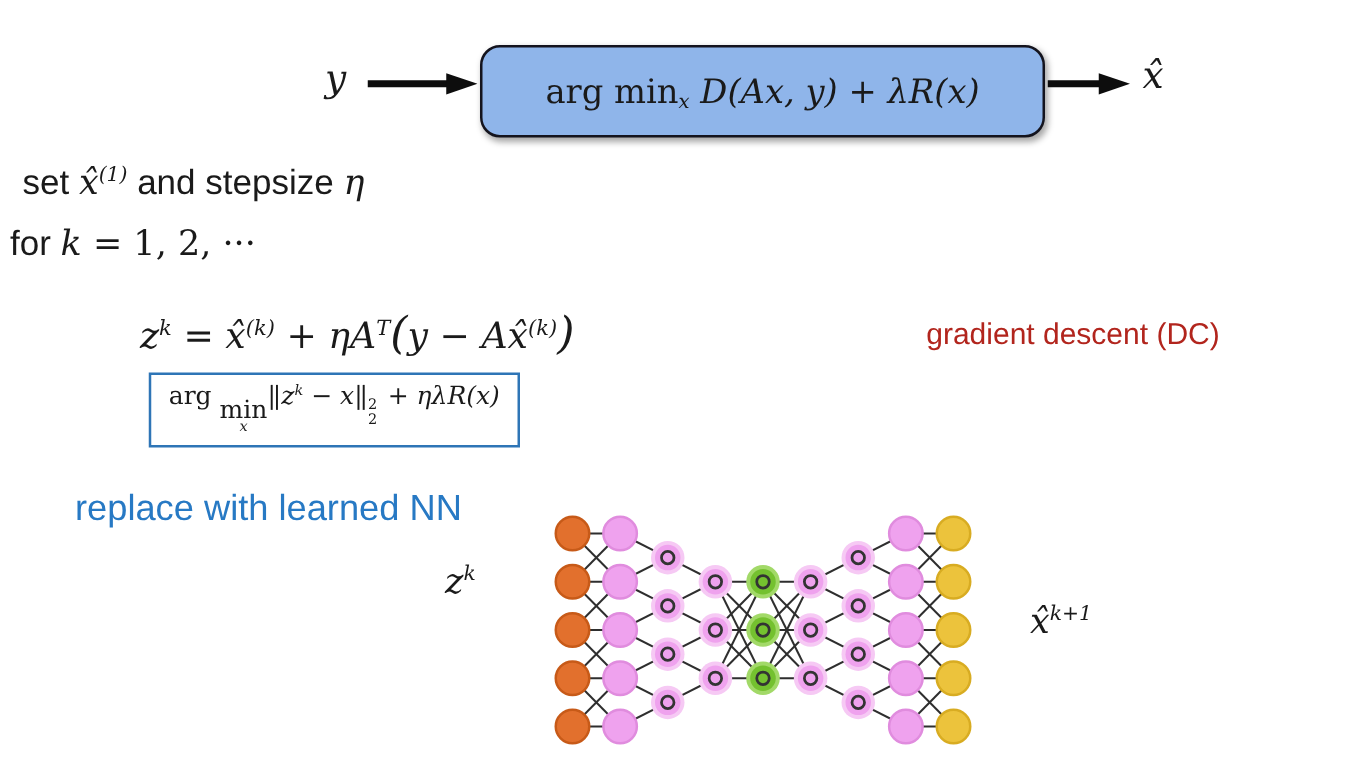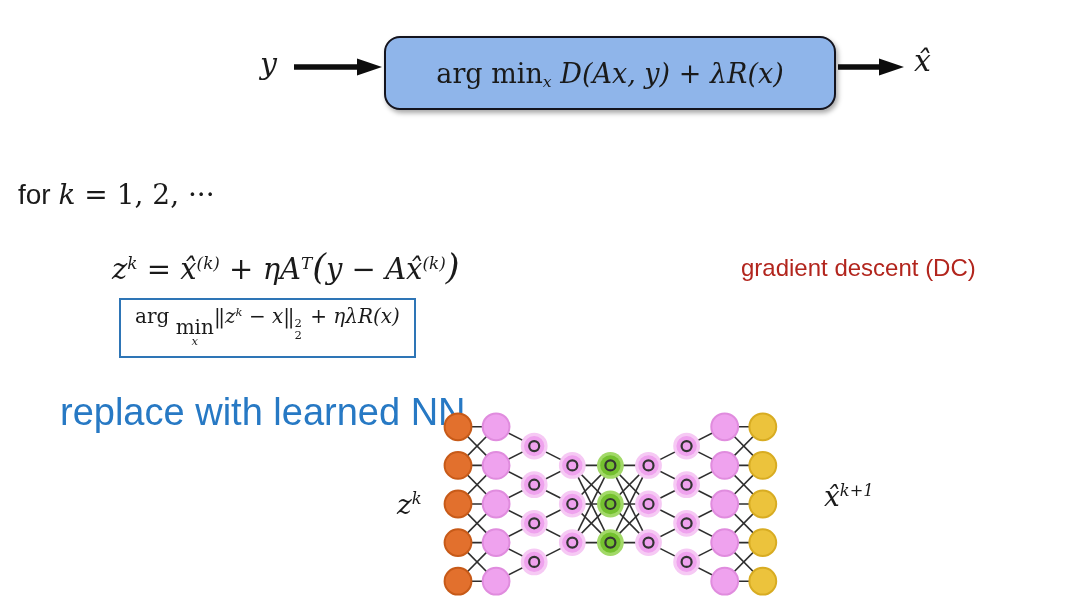--- a/index.html
+++ b/index.html
@@ -24,21 +24,21 @@
   .supsub{display:inline-flex; flex-direction:column; align-items:flex-start; font-size:58%; line-height:1.02; vertical-align:-0.35em; font-style:normal; margin-right:2px;}
   
   .objbox{
     left:384px; top:36px; width:448px; height:70px;
     background:#8FB5EA; border:2px solid #14141e; border-radius:16px;
     box-shadow:2px 3px 5px rgba(0,0,0,0.35);
     display:flex; align-items:center; justify-content:center;
     font-size:27px;
   }
   .red-note{color:#B2251D; font-size:24px;}
-  .blue-caption{color:#2779C4; font-size:38px;}
+  .blue-caption{color:#2779C4; font-size:29px;}
   .eqbox{
     border:2.5px solid #2E75B6; padding:4px 14px 8px 14px; margin-left:7px;
     display:inline-block; background:#ffffff;
   }
   .eq2row{display:flex; align-items:center;}
 </style>
 </head>
 <body>
 
 <div class="slide">
@@ -56,41 +56,42 @@
     </div>
 
     <svg class="abs" style="left:838px; top:57px;" width="66" height="20" viewBox="0 0 66 20">
       <line x1="0" y1="10" x2="44" y2="10" stroke="#0d0d0d" stroke-width="5.5"></line>
       <polygon points="41,1.5 66,10 41,18.5" fill="#0d0d0d"></polygon>
     </svg>
 
     <span class="abs math" style="left:914px; top:43px; font-size:30px;"><span class="seg">x̂</span></span>
   </div>
 
-
-  <div class="abs math" style="left:18px; top:178px; font-size:28px;"><span class="seg sans">for </span><span class="seg">k</span><span class="seg rm"> = 1, 2, ···</span></div>
+  <div class="abs math" style="left:18px; top:129px; font-size:28px;"><span class="seg sans">set </span><span class="seg">x̂</span><span class="seg sup">(1)</span><span class="seg sans"> and stepsize </span><span class="seg">η</span></div>
+
+  <div class="abs math" style="left:8px; top:178px; font-size:28px;"><span class="seg sans">for </span><span class="seg">k</span><span class="seg rm"> = 1, 2, ···</span></div>
 
   <div class="abs math" style="left:112px; top:246px; font-size:29px;"><span class="seg">z</span><span class="seg sup">k</span><span class="seg rm"> = </span><span class="seg">x̂</span><span class="seg sup">(k)</span><span class="seg rm"> + </span><span class="seg">ηA</span><span class="seg sup">T</span><span class="seg big">(</span><span class="seg">y</span><span class="seg rm"> − </span><span class="seg">Ax̂</span><span class="seg sup">(k)</span><span class="seg big">)</span></div>
 
   <div class="abs red-note" style="left:741px; top:254px;">gradient descent (DC)</div>
 
   <div class="abs eq2row" style="left:112px; top:298px;">
     <span class="eqbox math" style="font-size:20px;"><span class="seg rm">arg </span><span class="stack">
           <span class="top">min</span>
           <span class="bot">x</span>
         </span><span class="seg norm">||</span><span class="seg">z</span><span class="seg sup">k</span><span class="seg rm"> − </span><span class="seg">x</span><span class="seg norm">||</span><span class="supsub">
           <span>2</span>
           <span>2</span>
         </span><span class="seg rm"> + </span><span class="seg">ηλ</span><span class="seg cal">R</span><span class="seg">(x)</span></span>
   </div>
 
 
   <div class="abs blue-caption" style="left:60px; top:391px;">replace with learned NN</div>
 
-  <span class="abs math" style="left:356px; top:488px; font-size:28px;margin-left:41px;"><span class="seg">z</span><span class="seg sup">k</span></span>
+  <span class="abs math" style="left:356px; top:448px; font-size:28px;"><span class="seg">z</span><span class="seg sup">k</span></span>
 
   <svg id="nn-svg" class="abs" style="left:437px; top:402px;" width="350" height="205" viewBox="0 0 350 205">
       <line x1="21" y1="24.799999999999997" x2="59.1" y2="24.799999999999997" stroke="#2E2E2E" stroke-width="1.6"></line>
       <line x1="21" y1="24.799999999999997" x2="59.1" y2="63.4" stroke="#2E2E2E" stroke-width="1.6"></line>
       <line x1="21" y1="63.4" x2="59.1" y2="24.799999999999997" stroke="#2E2E2E" stroke-width="1.6"></line>
       <line x1="21" y1="63.4" x2="59.1" y2="63.4" stroke="#2E2E2E" stroke-width="1.6"></line>
       <line x1="21" y1="63.4" x2="59.1" y2="102" stroke="#2E2E2E" stroke-width="1.6"></line>
       <line x1="21" y1="102" x2="59.1" y2="63.4" stroke="#2E2E2E" stroke-width="1.6"></line>
       <line x1="21" y1="102" x2="59.1" y2="102" stroke="#2E2E2E" stroke-width="1.6"></line>
       <line x1="21" y1="102" x2="59.1" y2="140.6" stroke="#2E2E2E" stroke-width="1.6"></line>

